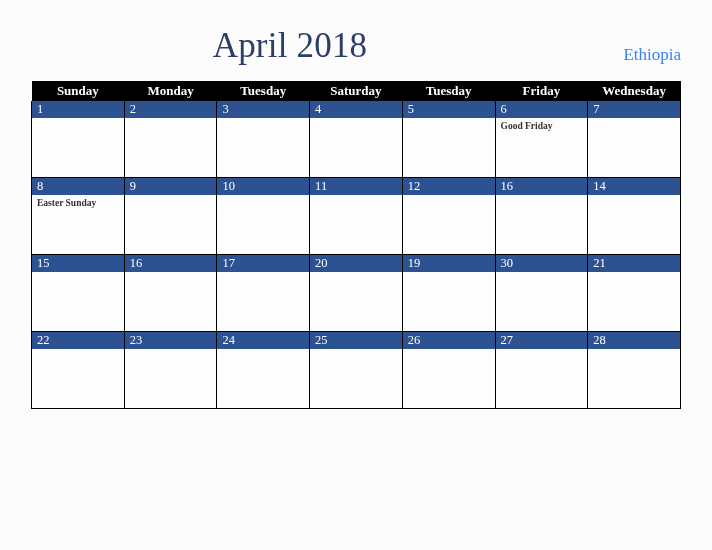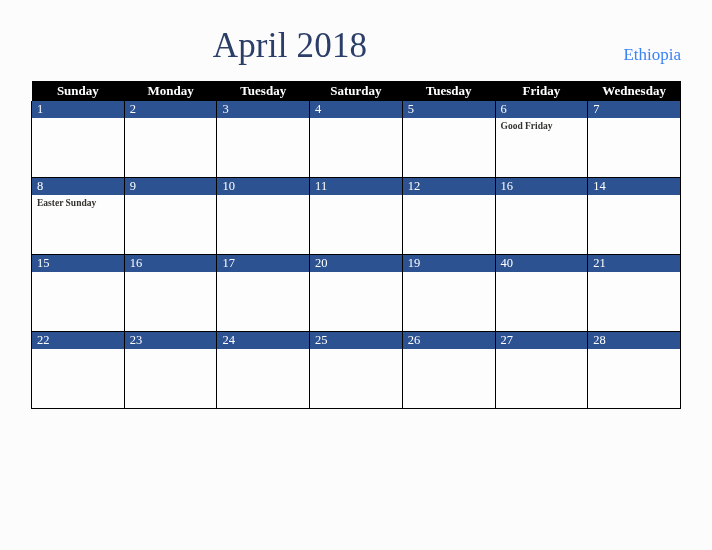--- a/index.html
+++ b/index.html
@@ -262,21 +262,21 @@
             </td>
             <td class="day-cell">
               <div class="daynum-band">20</div>
               <div class="events"></div>
             </td>
             <td class="day-cell">
               <div class="daynum-band">19</div>
               <div class="events"></div>
             </td>
             <td class="day-cell">
-              <div class="daynum-band">40</div>
+              <div class="daynum-band">30</div>
               <div class="events"></div>
             </td>
             <td class="day-cell">
               <div class="daynum-band">21</div>
               <div class="events"></div>
             </td>
           </tr>
           <tr class="week-row">
             <td class="day-cell">
               <div class="daynum-band">22</div>

